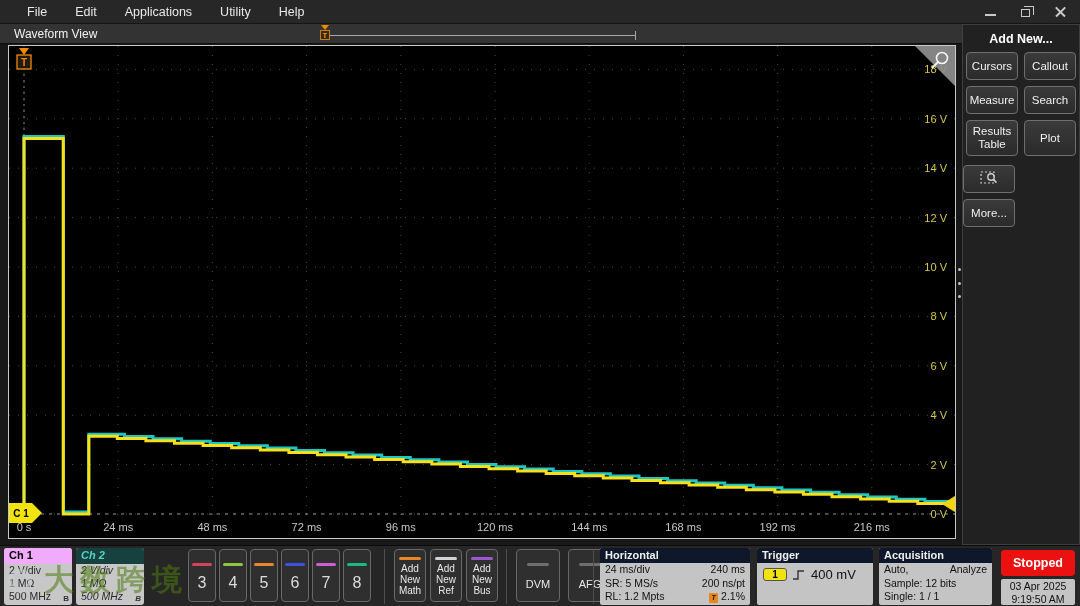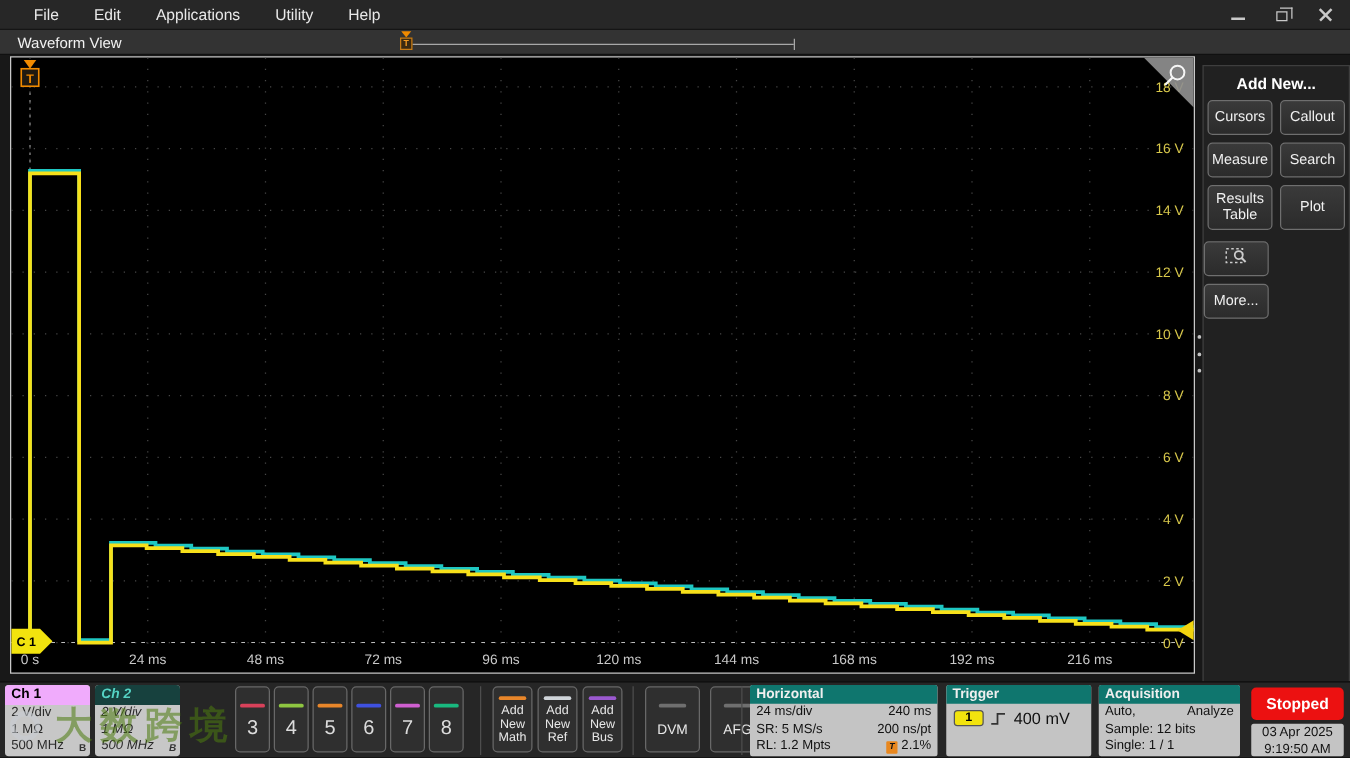--- a/index.html
+++ b/index.html
@@ -29,21 +29,21 @@
 
   
   .plot-frame { position:absolute; left:8px; top:45px; width:948px; height:494px; background:#000; border:1px solid #c9c9c9; }
   .plot-frame svg { display:block; }
 
   
   .drag-dots { position:absolute; left:957px; top:268px; width:5px; height:30px; display:flex; flex-direction:column; justify-content:space-between; align-items:center; }
   .drag-dots i { width:3px; height:3px; border-radius:50%; background:#c3c3c3; }
 
   
-  .right-panel { position:absolute; left:962px; top:24px; width:118px; height:521px; background:#212121; border:1px solid #3e3e3e;margin-top:28px; }
+  .right-panel { position:absolute; left:962px; top:24px; width:118px; height:521px; background:#212121; border:1px solid #3e3e3e; }
   .panel-title { text-align:center; color:#ffffff; font-size:12.5px; font-weight:bold; padding:7px 0 6px; }
   .btn-grid { display:grid; grid-template-columns:52px 52px; gap:6px; justify-content:center; }
   .panel-btn { background:linear-gradient(#3a3a3a,#2b2b2b); border:1px solid #6f6f6f; border-radius:4px; color:#f0f0f0; font-size:11.5px; height:28px; cursor:pointer; padding:0; line-height:1.1; font-family:"Liberation Sans", sans-serif; }
   .panel-btn.tall { height:36px; }
   .btn-row { display:flex; gap:6px; justify-content:center; margin-top:9px;flex-direction:column; }
   .btn-row .panel-btn { width:52px; }
 
   
   .bottombar { position:absolute; left:0; top:545px; width:1080px; height:61px; background:#262626; border-top:1px solid #0b0b0b; }
   .ch-badge { position:absolute; top:2px; width:68px; height:57px; border-radius:3px; overflow:hidden; background:#c7c7c7; cursor:pointer; }
@@ -54,21 +54,21 @@
   .ch-btn-strip, .add-btn-strip, .inst-strip { position:absolute; top:3px; display:flex; gap:3px; }
   .ch-btn { width:28px; height:53px; background:#2f2f2f; border:1px solid #686868; border-radius:4px; color:#dcdcdc; cursor:pointer; padding:0; }
   .ch-btn .stripe { width:20px; height:3px; border-radius:2px; margin:3px auto 8px; }
   .ch-btn .num { font-size:16px; }
   .add-btn { width:32px; height:53px; background:#2f2f2f; border:1px solid #686868; border-radius:4px; color:#e8e8e8; cursor:pointer; font-size:10px; line-height:11px; padding:0; font-family:"Liberation Sans", sans-serif; }
   .add-btn .stripe { width:22px; height:3px; border-radius:2px; margin:2px auto 3px; }
   .inst-btn { width:44px; height:53px; background:#2f2f2f; border:1px solid #686868; border-radius:4px; color:#e8e8e8; cursor:pointer; font-size:11px; padding:0; }
   .inst-btn .stripe { width:22px; height:3px; border-radius:2px; margin:2px auto 12px; background:#6f6f6f; }
 
   .info-panel { position:absolute; top:2px; height:57px; border-radius:2px; overflow:hidden; background:#c4c4c4; cursor:pointer; }
-  .ip-title { background:#0f766e; color:#efefef; font-size:11px; font-weight:bold; height:15px; padding:1px 0 0 5px; }
+  .ip-title { background:#0f172a; color:#efefef; font-size:11px; font-weight:bold; height:15px; padding:1px 0 0 5px; }
   .ip-row { display:flex; font-size:10.5px; color:#111; padding:0 5px; line-height:13.5px; }
   .ip-row .l { flex:1; }
   .trig-pct-icon { display:inline-block; width:9px; height:10px; background:#e8871e; color:#111; font-size:7px; font-weight:bold; text-align:center; line-height:10px; border-radius:1px; margin-right:3px; }
   .trig-row { display:flex; align-items:center; gap:5px; padding:4px 0 0 6px; }
   .trig-src { width:24px; height:13px; background:#f2e30e; border:1px solid #555; border-radius:3px; color:#000; font-size:10px; font-weight:bold; text-align:center; line-height:12px; }
   .trig-level { font-size:13px; color:#111; }
 
   .stopped-btn { position:absolute; left:1001px; top:4px; width:74px; height:26px; background:#ec1111; border:none; border-radius:4px; color:#fff; font-weight:bold; font-size:12.5px; cursor:pointer; font-family:"Liberation Sans", sans-serif; }
   .datetime { position:absolute; left:1001px; top:33px; width:74px; height:26px; background:#c4c4c4; border-radius:2px; color:#111; font-size:10.5px; text-align:center; line-height:12.5px; padding-top:1px; }
 

